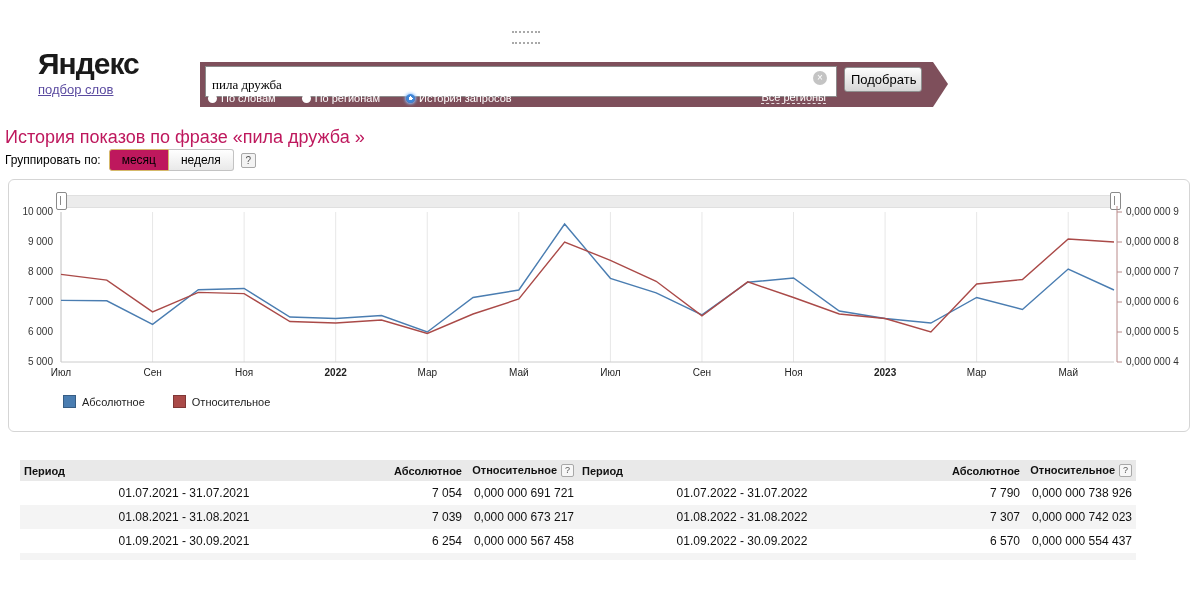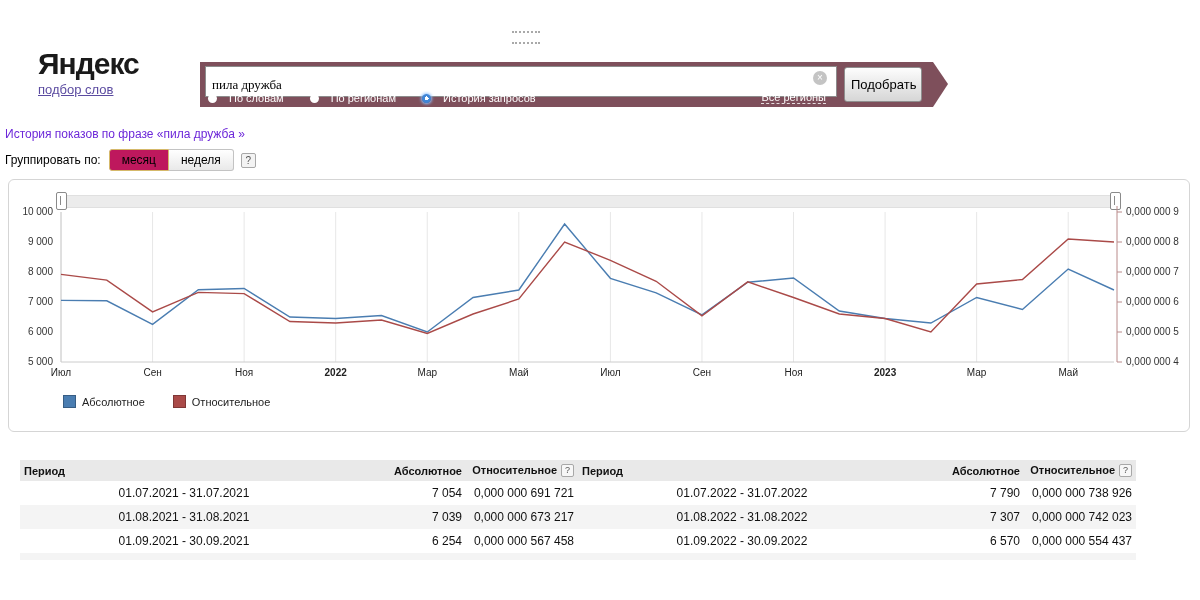--- a/index.html
+++ b/index.html
@@ -13,29 +13,29 @@
   .logo-text::first-letter{color:#d9000f;}
   .logo-link{display:block;font-size:13px;color:#5b4ba0;text-decoration:underline;margin-top:2px;cursor:pointer;}
 
   .banner{position:absolute;left:200px;top:62px;width:748px;height:45px;background:#7e4f5b;
     clip-path:polygon(0 0,733px 0,748px 22px,733px 45px,0 45px);}
   .search-input{position:absolute;left:5px;top:4px;width:600px;height:22px;border:1px solid #8c8c8c;
     font-size:13px;padding:7px 24px 0 6px;font-family:Liberation Serif, serif;outline:none;}
   .clear-btn{position:absolute;left:613px;top:9px;width:14px;height:14px;background:#c4c4c4;border-radius:50%;
     color:#fff;font-size:10px;line-height:14px;text-align:center;cursor:pointer;}
   .clear-btn::before{content:"\00D7";}
-  .submit-btn{position:absolute;left:644px;top:5px;width:78px;height:35px;background:linear-gradient(#fdfdfd,#d6d6d6);
+  .submit-btn{position:absolute;left:644px;top:5px;width:78px;height:25px;background:linear-gradient(#fdfdfd,#d6d6d6);
     border:1px solid #8f8f8f;border-radius:3px;font-size:13px;font-family:"Liberation Sans",sans-serif;cursor:pointer;}
   .modes{position:absolute;left:8px;bottom:2px;width:622px;height:14px;display:flex;gap:26px;align-items:center;}
-  .mode{display:inline-flex;align-items:center;gap:12px;color:#fff;font-size:11px;cursor:pointer;white-space:nowrap;}
+  .mode{display:inline-flex;align-items:center;gap:4px;color:#fff;font-size:11px;cursor:pointer;white-space:nowrap;}
   .radio-dot{width:9px;height:9px;border-radius:50%;background:#fff;flex:0 0 auto;}
   .mode.selected .radio-dot{background:radial-gradient(circle,#ffffff 0 2px,#3f86d8 2px);box-shadow:0 0 3px 1px #8fc2ff;}
   .regions{margin-left:auto;color:#fff;font-size:11px;border-bottom:1px dashed rgba(255,255,255,.8);cursor:pointer;white-space:nowrap;}
 
-  .page-heading{position:absolute;left:5px;top:127px;font-size:12px;color:#6d28d9;}
+  .page-heading{position:absolute;left:5px;top:127px;font-size:18px;color:#be185d;}
 
   .filter-row{position:absolute;left:5px;top:149px;display:flex;align-items:center;font-size:12px;color:#000;}
   .group-label{margin-right:8px;}
   .tabs{display:flex;}
   .tab{padding:3px 12px;font-size:12px;border:1px solid #c3c3c3;border-left:none;cursor:pointer;
     background:linear-gradient(#ffffff,#e9e9e9);white-space:nowrap;}
   .tab:first-child{border-left:1px solid #c3c3c3;border-radius:3px 0 0 3px;}
   .tab:last-child{border-radius:0 3px 3px 0;}
   .tab.active{background:#be185d;border-color:#d5b96a;}
   .device-tabs{margin-left:22px;}

